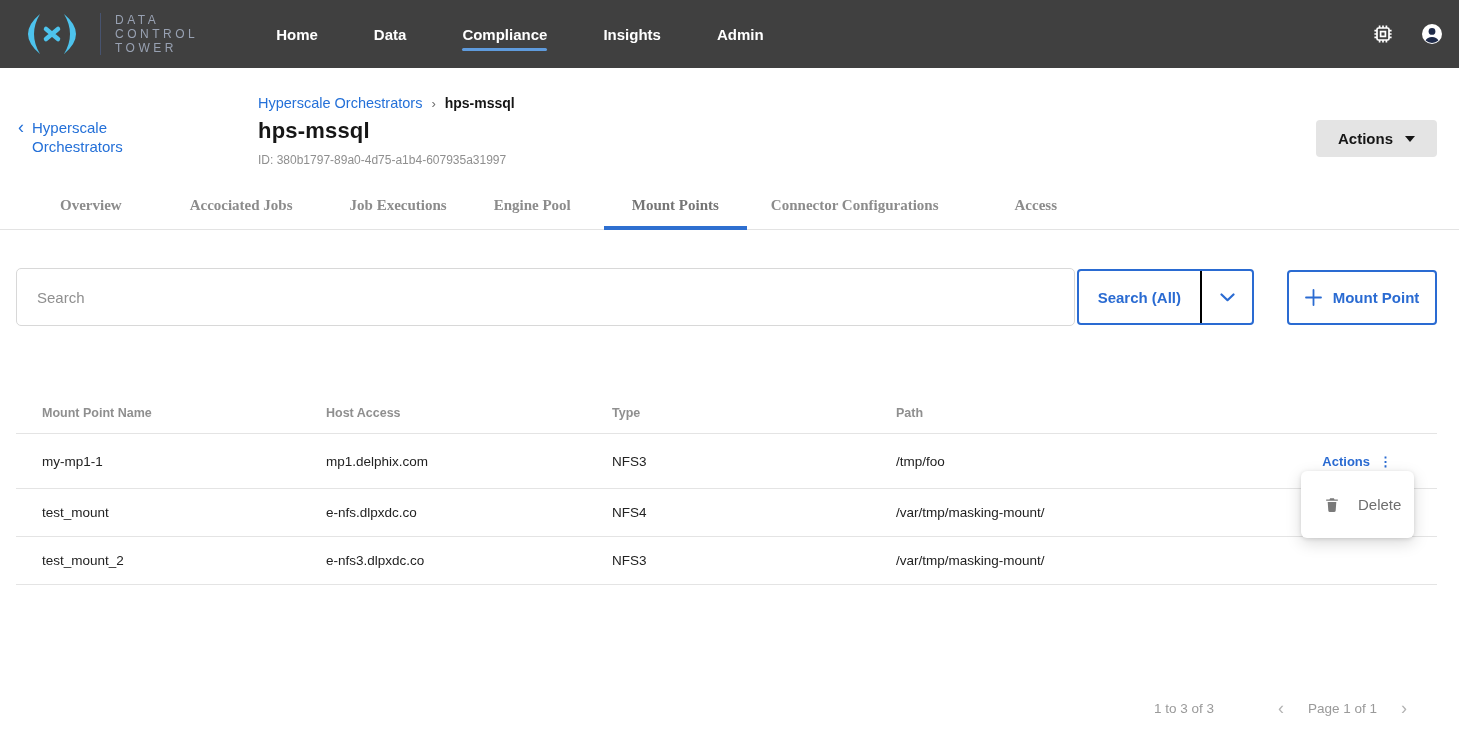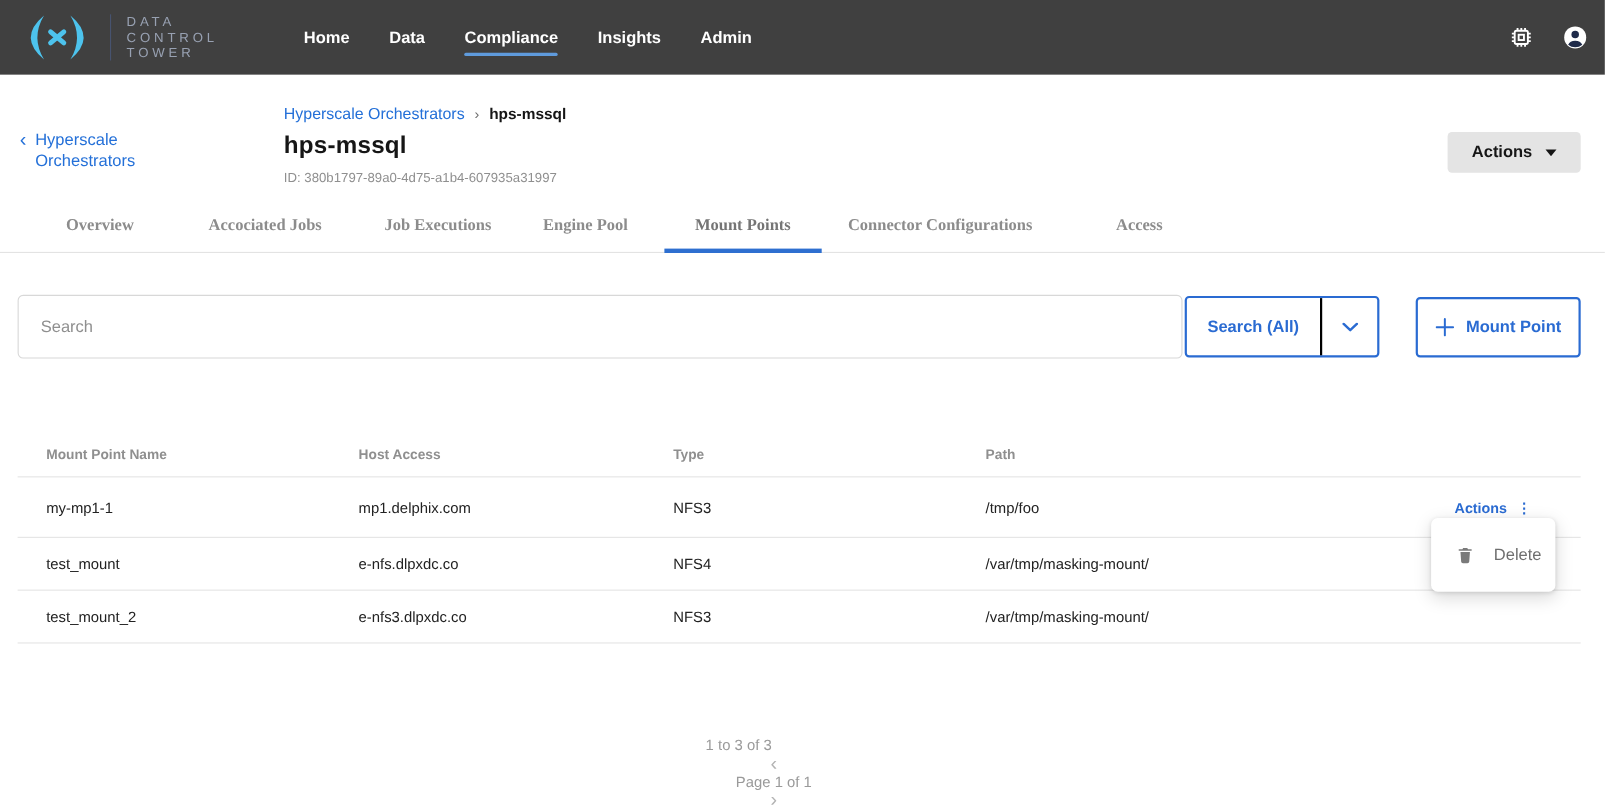--- a/index.html
+++ b/index.html
@@ -21,21 +21,21 @@
   .logo-wrap { display: flex; align-items: center; margin-left: 14px; }
   .logo-mark { width: 76px; height: 48px; display: block; }
   .logo-divider { width: 1px; height: 42px; background: #47536f; margin: 0 14px 0 10px; }
   .brand-text {
     color: #98a1b2;
     font-size: 12px;
     letter-spacing: 3.5px;
     line-height: 14px;
     font-weight: 500;
   }
-  .nav-links { display: flex; gap: 36px; margin-left: 78px; }
+  .nav-links { display: flex; gap: 56px; margin-left: 78px; }
   .nav-link {
     color: #ffffff;
     font-weight: 700;
     font-size: 15px;
     position: relative;
     padding: 8px 0;
     cursor: pointer;
   }
   .nav-link.active::after {
     content: "";
@@ -227,21 +227,20 @@
     position: absolute;
     right: 0; bottom: 0;
     left: 0;
     height: 56px;
     display: flex;
     align-items: center;
     justify-content: flex-end;
     padding-right: 52px;
     color: #9a9a9a;
     font-size: 13.5px;
-    flex-direction: column;
   }
   .pg-range { margin-right: 64px; }
   .pg-chevron { color: #b3b3b3; font-size: 18px; line-height: 1; cursor: pointer; }
   .pg-text { margin: 0 24px; }
 </style>
 </head>
 <body>
 
 <div class="navbar">
   <div class="logo-wrap">

